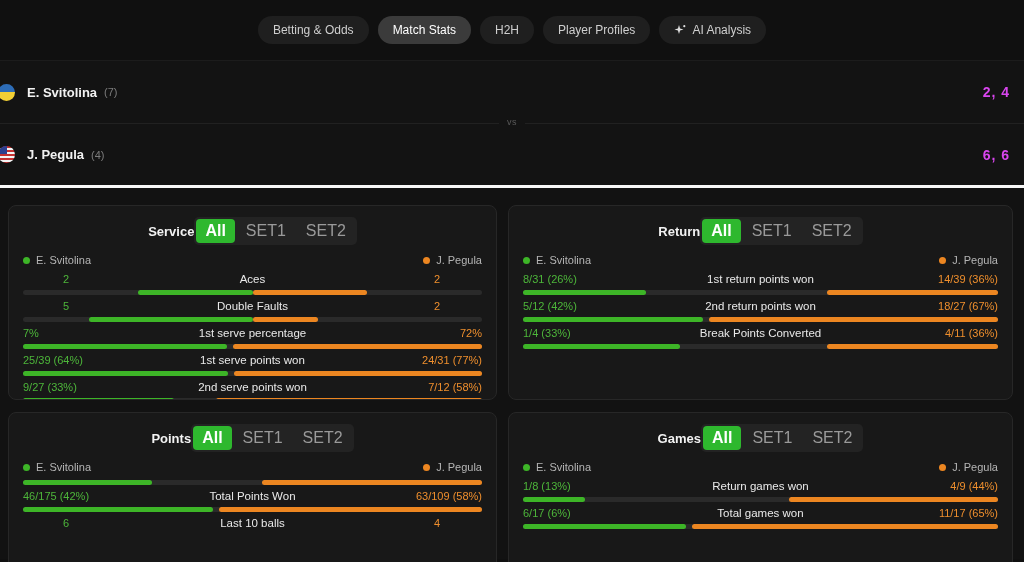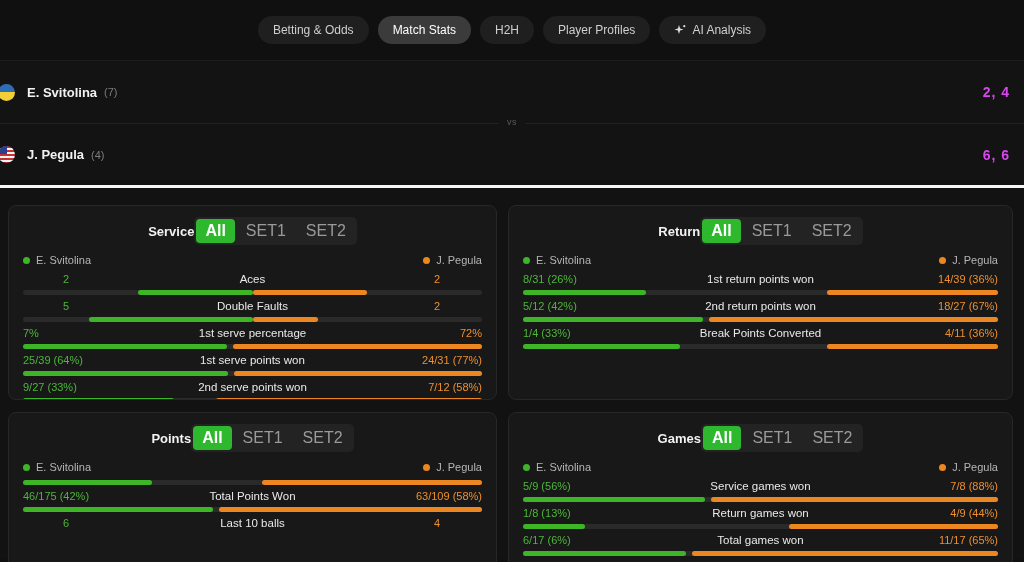--- a/index.html
+++ b/index.html
@@ -281,31 +281,20 @@
             <span class="dot" style="background: rgb(61, 181, 39);"></span>
             <span>E. Svitolina</span>
           </div>
           <div class="legend-item">
             <span class="dot" style="background: rgb(236, 134, 33);"></span>
             <span>J. Pegula</span>
           </div>
         </div>
         <div class="stat-row pct">
           <div class="stat-line">
-            <span class="val-left">5/9 (56%)</span>
-            <span class="stat-label">Service games won</span>
-            <span class="val-right">7/8 (88%)</span>
-          </div>
-          <div class="bar-track">
-            <span class="bar-seg" style="background: rgb(61, 181, 39); left: 0px; width: calc(38.8889% - 3px);"></span>
-            <span class="bar-seg" style="background: rgb(236, 134, 33); right: 0px; width: calc(61.1111% - 3px);"></span>
-          </div>
-        </div>
-        <div class="stat-row pct">
-          <div class="stat-line">
             <span class="val-left">1/8 (13%)</span>
             <span class="stat-label">Return games won</span>
             <span class="val-right">4/9 (44%)</span>
           </div>
           <div class="bar-track">
             <span class="bar-seg" style="background: rgb(61, 181, 39); left: 0px; width: calc(13% + 0px);"></span>
             <span class="bar-seg" style="background: rgb(236, 134, 33); right: 0px; width: calc(44% + 0px);"></span>
           </div>
         </div>
         <div class="stat-row pct">

